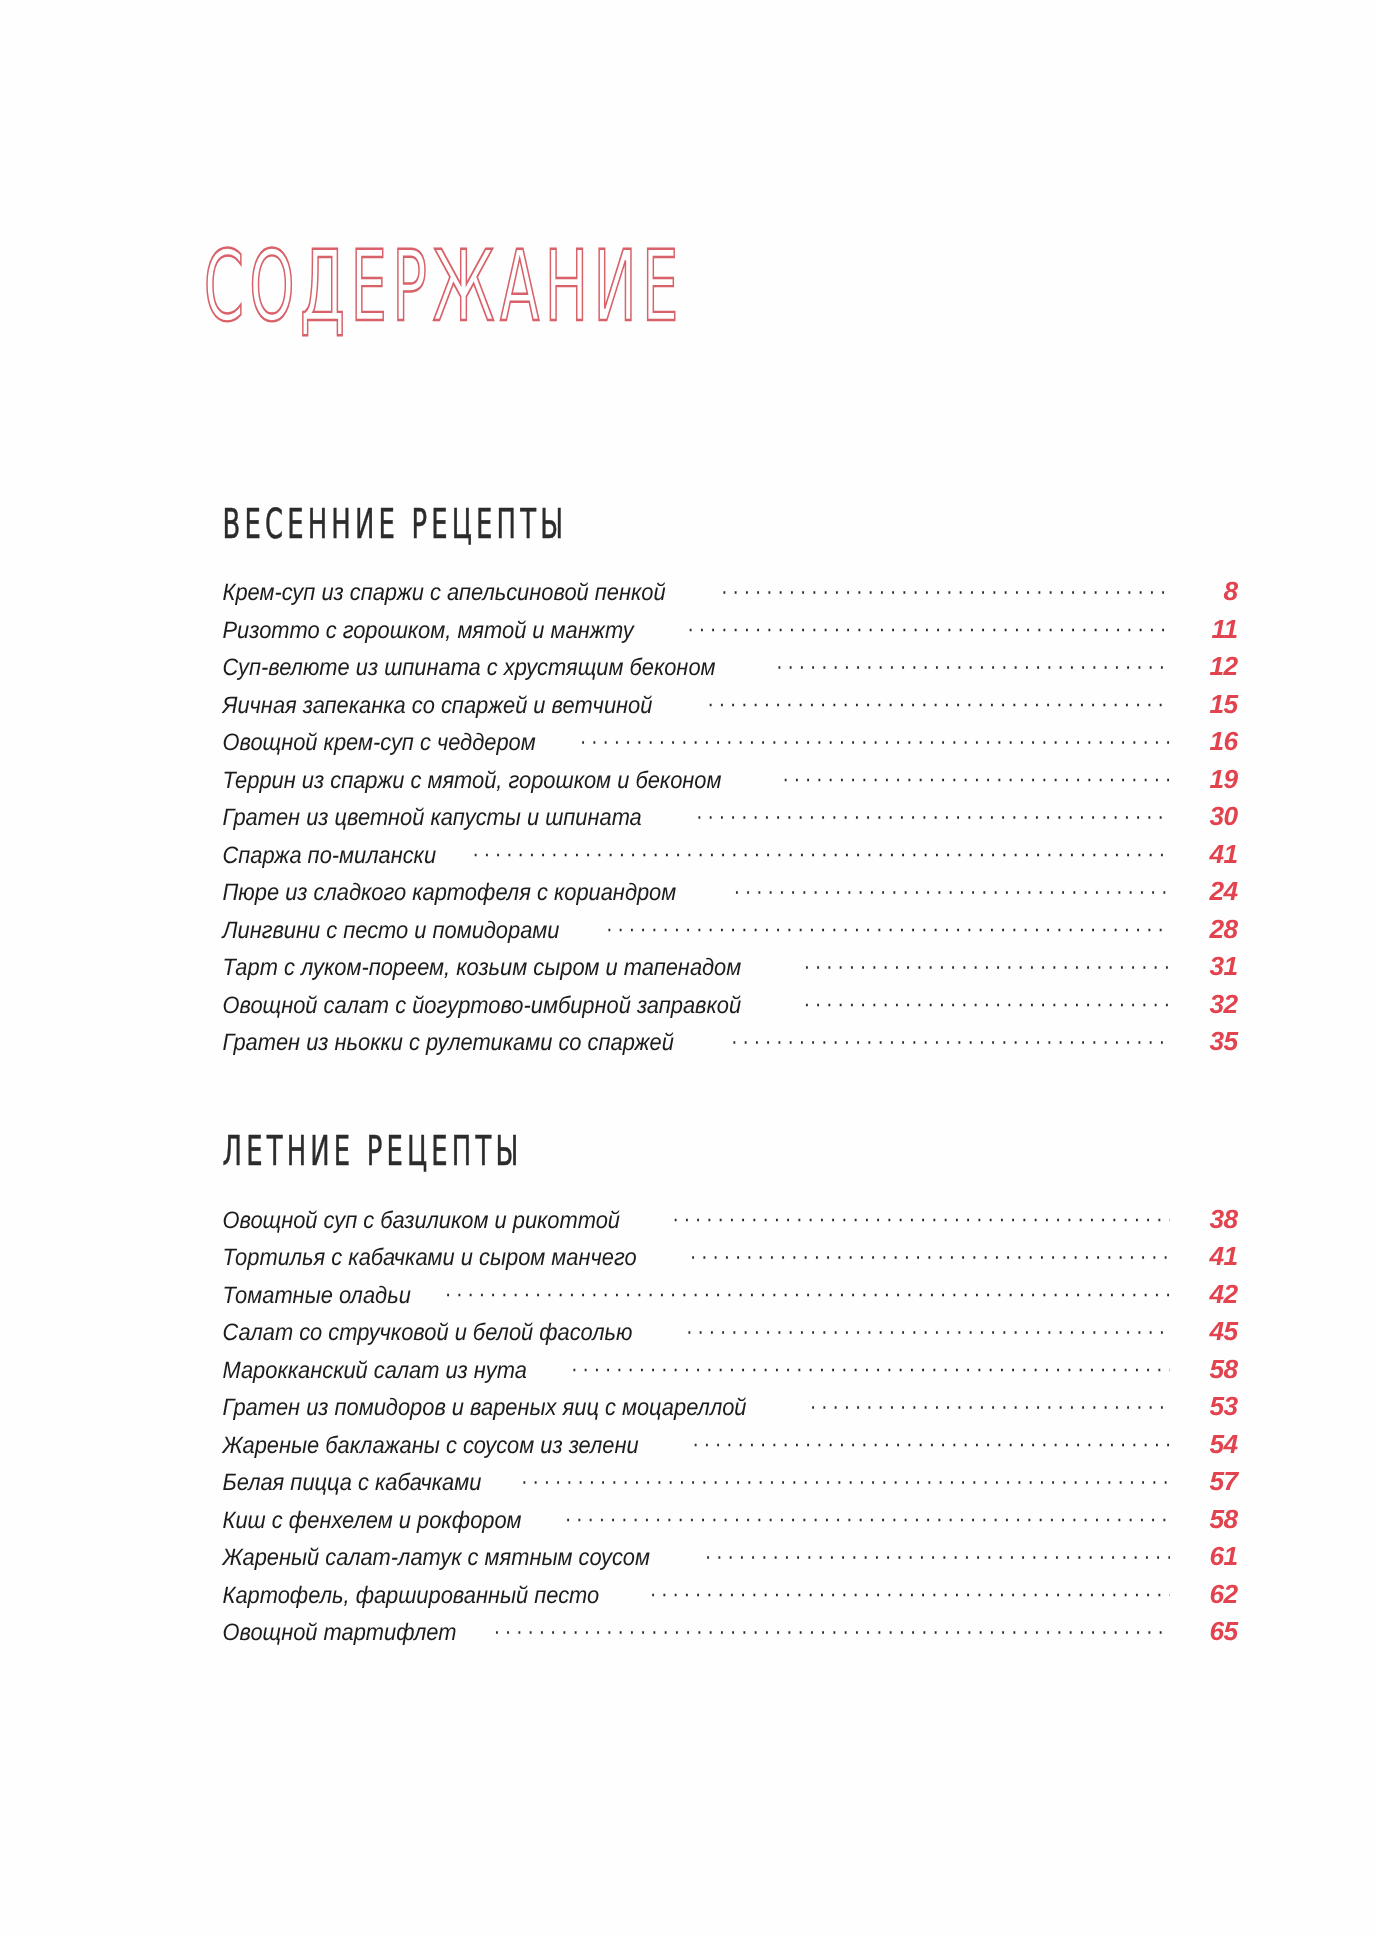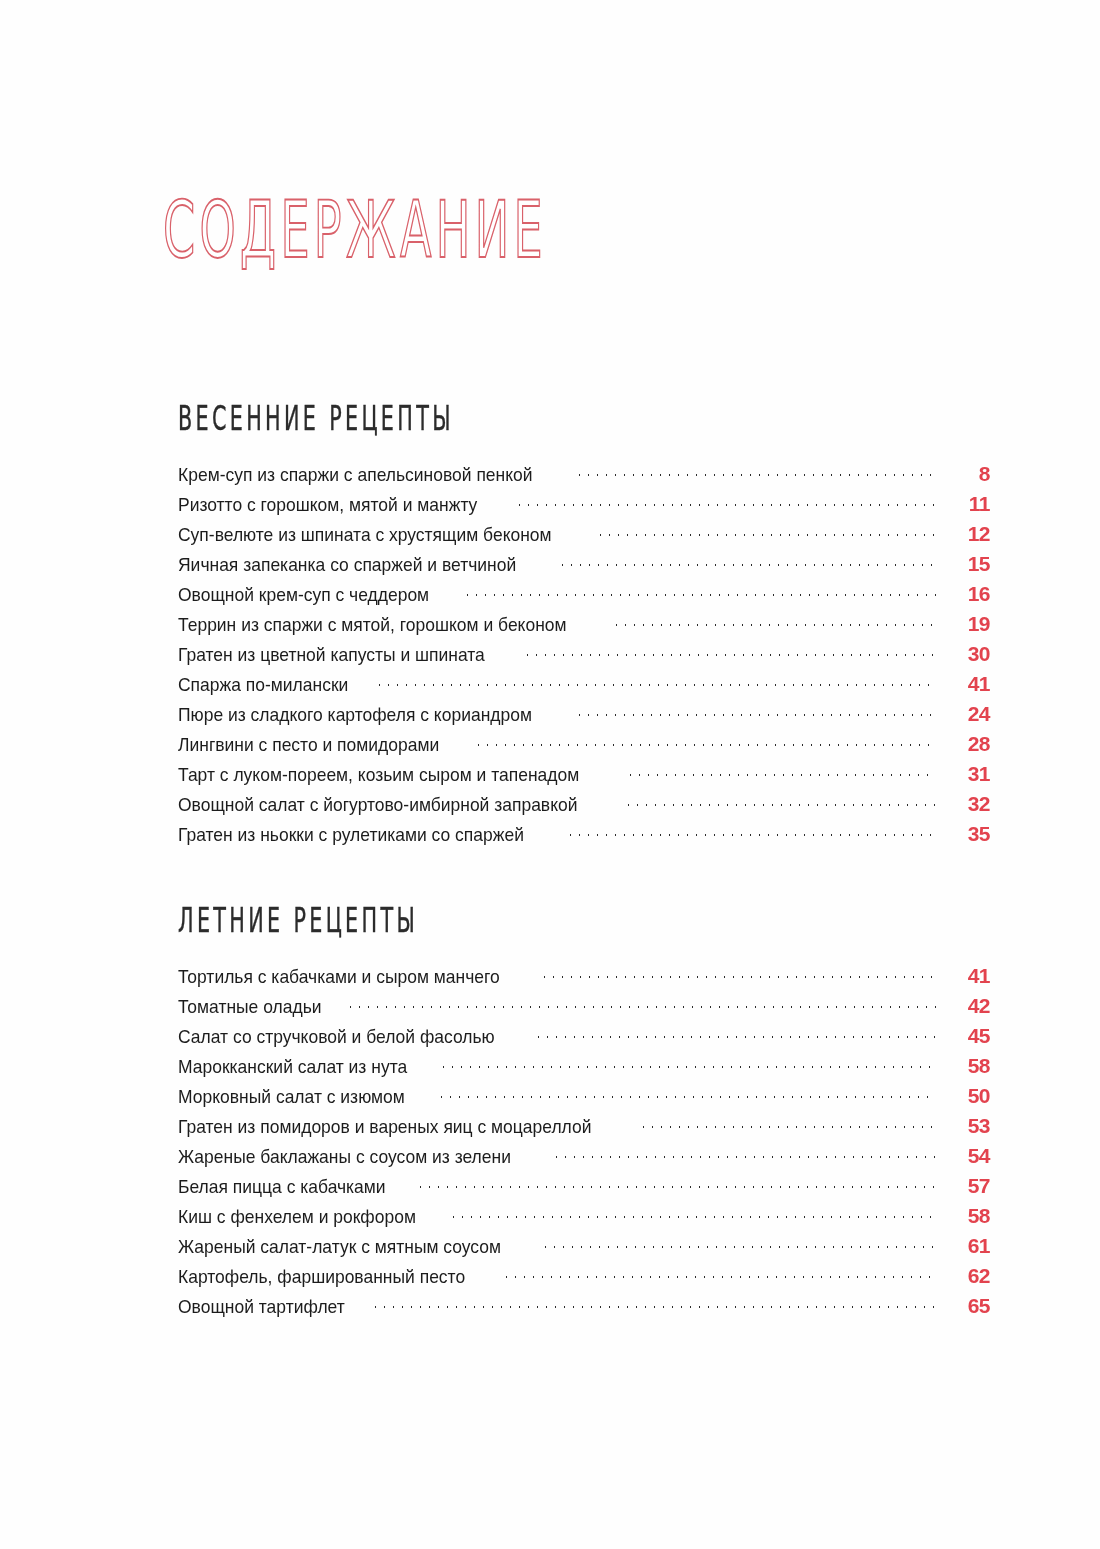--- a/index.html
+++ b/index.html
@@ -73,20 +73,21 @@
     list-style: none;
     margin: 0;
     padding: 0;
   }
 
   .entry {
     display: flex;
     align-items: baseline;
     height: 30px;
     white-space: nowrap;
+    font-style: italic;
   }
 
   .entry-title {
     font-family: "Liberation Sans", sans-serif;
     font-size: 19px;
     line-height: 30px;
     color: #1c1c1c;
     transform: scaleX(0.92);
     transform-origin: left center;
     flex: 0 0 auto;
@@ -201,43 +202,43 @@
             <span class="entry-title">Гратен из ньокки с рулетиками со спаржей</span>
             <span class="leader"></span>
             <span class="entry-page">35</span>
           </li>
         </ul>
       </section>
       <section class="section">
         <h2 class="section-heading">ЛЕТНИЕ РЕЦЕПТЫ</h2>
         <ul class="entries">
           <li class="entry">
+            <span class="entry-title">Овощной суп с базиликом и рикоттой</span>
+            <span class="leader"></span>
+            <span class="entry-page">38</span>
+          </li>
+          <li class="entry">
             <span class="entry-title">Тортилья с кабачками и сыром манчего</span>
             <span class="leader"></span>
             <span class="entry-page">41</span>
           </li>
           <li class="entry">
             <span class="entry-title">Томатные оладьи</span>
             <span class="leader"></span>
             <span class="entry-page">42</span>
           </li>
           <li class="entry">
             <span class="entry-title">Салат со стручковой и белой фасолью</span>
             <span class="leader"></span>
             <span class="entry-page">45</span>
           </li>
           <li class="entry">
             <span class="entry-title">Марокканский салат из нута</span>
             <span class="leader"></span>
             <span class="entry-page">58</span>
-          </li>
-          <li class="entry">
-            <span class="entry-title">Морковный салат с изюмом</span>
-            <span class="leader"></span>
-            <span class="entry-page">50</span>
           </li>
           <li class="entry">
             <span class="entry-title">Гратен из помидоров и вареных яиц с моцареллой</span>
             <span class="leader"></span>
             <span class="entry-page">53</span>
           </li>
           <li class="entry">
             <span class="entry-title">Жареные баклажаны с соусом из зелени</span>
             <span class="leader"></span>
             <span class="entry-page">54</span>

